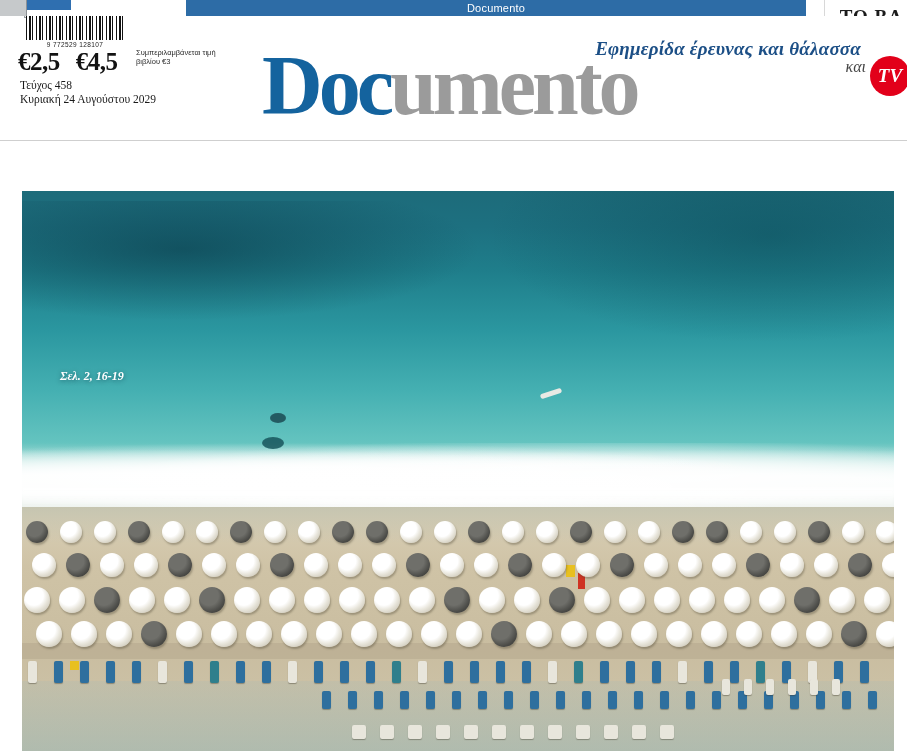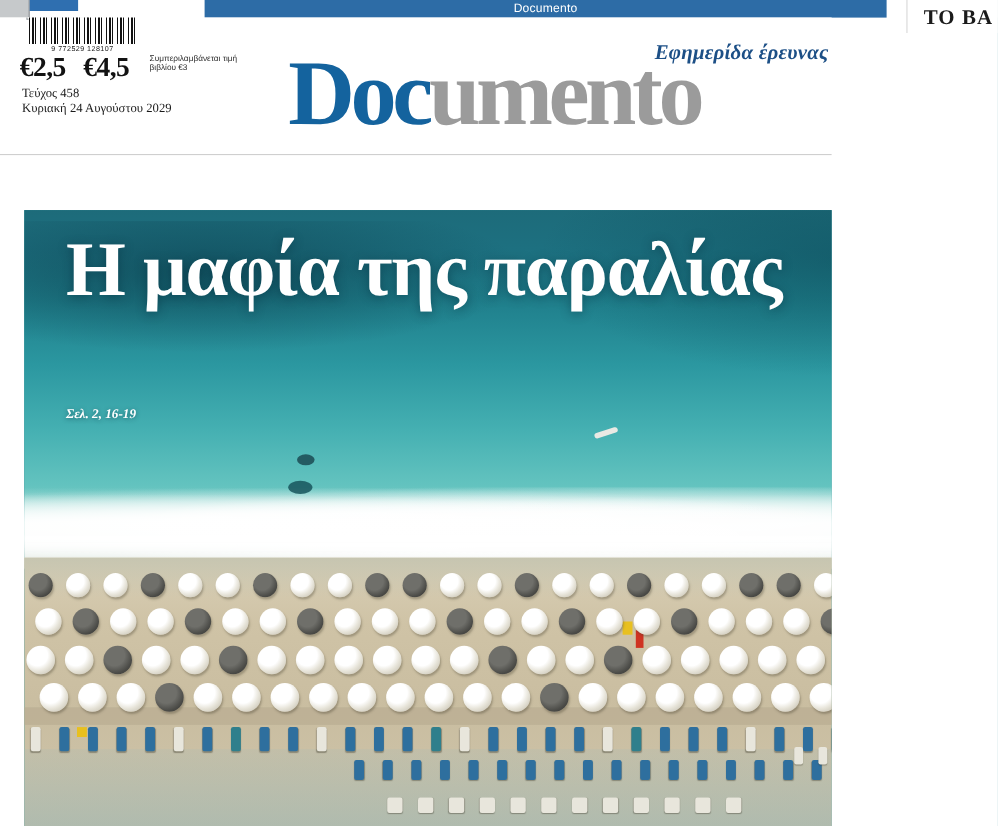--- a/index.html
+++ b/index.html
@@ -62,24 +62,23 @@
     font-size: 19px;
     color: #1b1b1b;
     letter-spacing: 1px;
     white-space: nowrap;
   }
 
   
   .page {
     position: absolute;
     left: 0; top: 16px;
-    width: 720px; height: 735px;
+    width: 907px; height: 735px;
     background: #ffffff;
     overflow: hidden;
-    padding-left: 36px;
   }
 
   
   .masthead {
     position: absolute;
     left: 0; top: 0;
     width: 907px; height: 124px;
     background: #ffffff;
     border-bottom: 1px solid #cfcfcf;
   }
@@ -623,17 +622,16 @@
         <div class="lounger white" style="left:610px; top:534px; height:14px; width:14px;"></div>
         <div class="lounger white" style="left:638px; top:534px; height:14px; width:14px;"></div>
         <div class="lounger white" style="left:700px; top:488px; height:16px; width:8px;"></div>
         <div class="lounger white" style="left:722px; top:488px; height:16px; width:8px;"></div>
         <div class="lounger white" style="left:744px; top:488px; height:16px; width:8px;"></div>
         <div class="lounger white" style="left:766px; top:488px; height:16px; width:8px;"></div>
         <div class="lounger white" style="left:788px; top:488px; height:16px; width:8px;"></div>
         <div class="lounger white" style="left:810px; top:488px; height:16px; width:8px;"></div>
       </div>
 
-    <div class="headline">Η μαφία της παραλίας</div>
     <div class="pageref">Σελ. 2, 16-19</div>
   </div>
 
 </div>
 
 </body></html>

